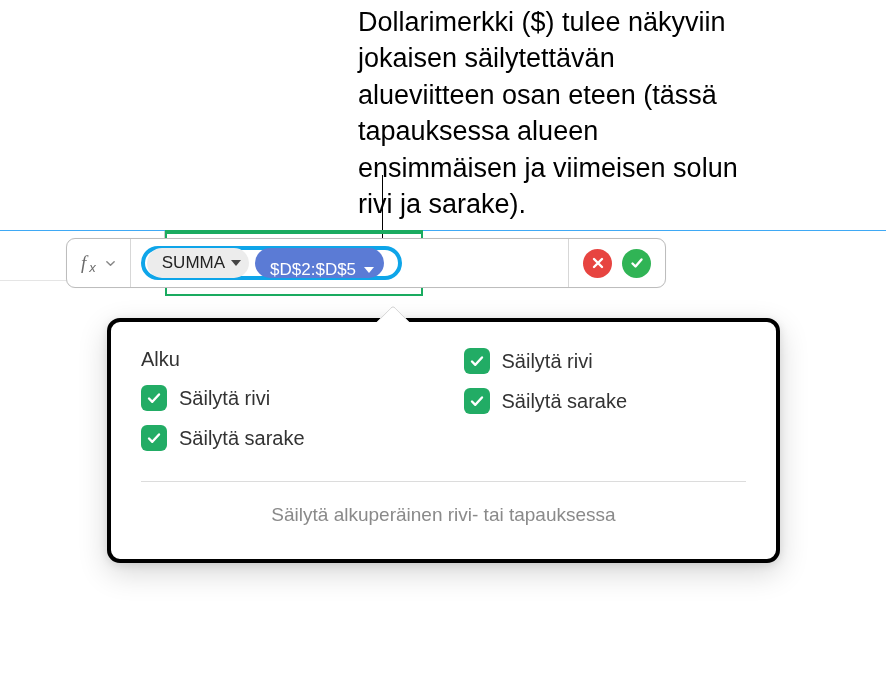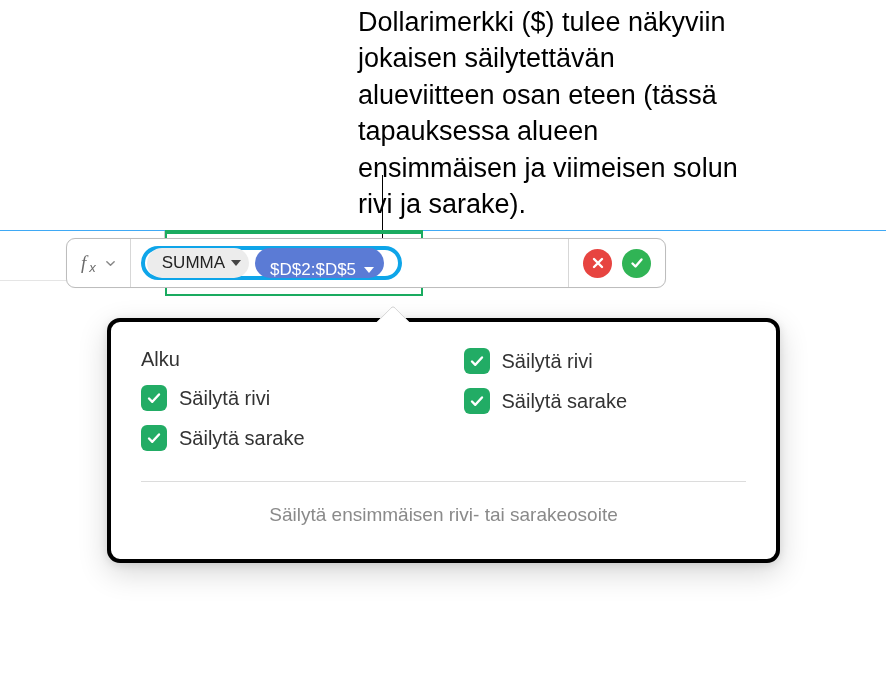--- a/index.html
+++ b/index.html
@@ -305,15 +305,15 @@
           <svg width="16" height="16" viewBox="0 0 16 16">
               <path d="M3 8.5 L6.3 11.8 L13 4.5" fill="none" stroke="#fff" stroke-width="2.4" stroke-linecap="round" stroke-linejoin="round"></path>
             </svg>
         </div>
         <span class="check-label">Säilytä sarake</span>
       </div>
     </div>
   </div>
   <div class="popover-divider"></div>
   <div class="popover-footer">
-    <div>Säilytä ensimmäisen rivi- tai sarakeosoite</div>
+    <div>Säilytä alkuperäinen rivi- tai tapauksessa</div>
   </div>
 </div>
 
 </body></html>

